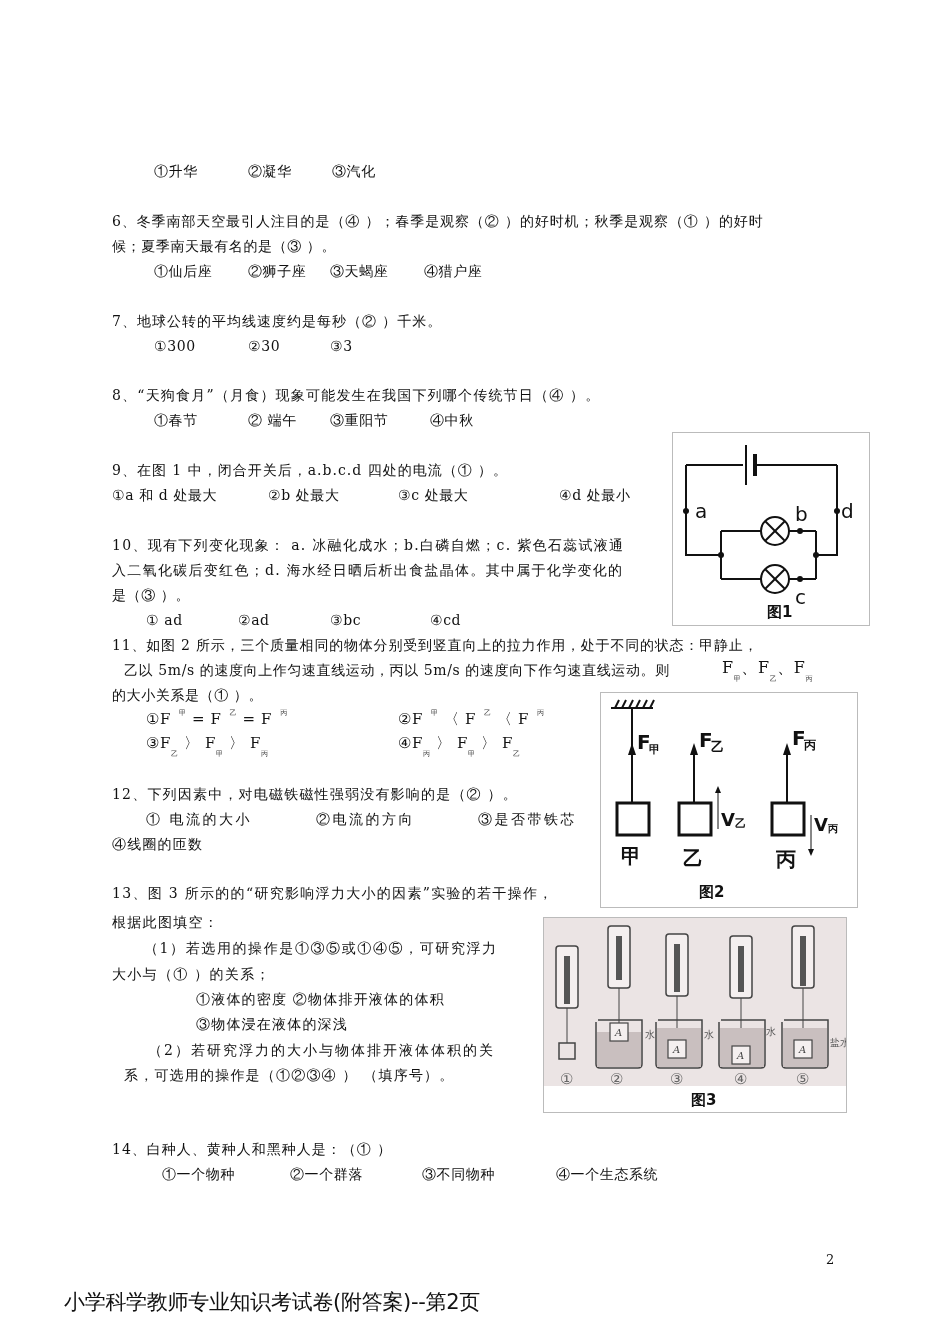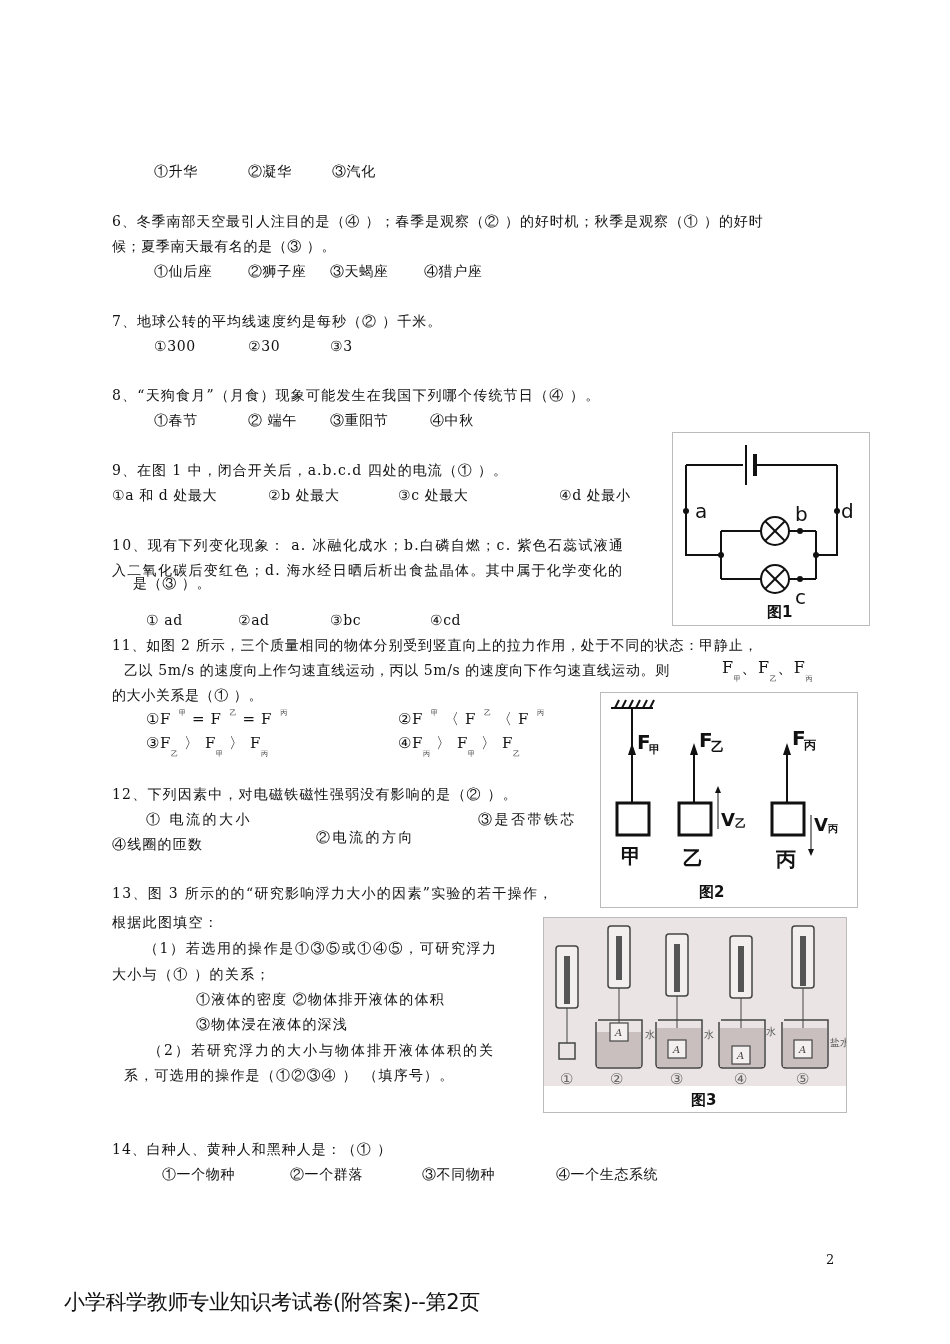--- a/index.html
+++ b/index.html
@@ -85,21 +85,21 @@
       <text x="122" y="88">b</text>
       <text x="122" y="171">c</text>
       <text x="168" y="85">d</text>
     </g>
   </svg>
   <div class="caption" style="position:absolute;left:82px;top:170px;">图1</div>
 </div>
 
 <div class="t" style="left:112px;top:536px;letter-spacing:1.3px;">10、现有下列变化现象： a. 冰融化成水；b.白磷自燃；c. 紫色石蕊试液通</div>
 <div class="t" style="left:112px;top:561px;letter-spacing:1.3px;">入二氧化碳后变红色；d. 海水经日晒后析出食盐晶体。其中属于化学变化的</div>
-<div class="t" style="left:112px;top:574px;margin-left:21px;">是（③ ）。</div>
+<div class="t" style="left:112px;top:586px;">是（③ ）。</div>
 <div class="t" style="left:146px;top:611px;">① ad</div>
 <div class="t" style="left:238px;top:611px;">②ad</div>
 <div class="t" style="left:330px;top:611px;">③bc</div>
 <div class="t" style="left:430px;top:611px;">④cd</div>
 
 <div class="t" style="left:112px;top:636px;letter-spacing:0.8px;">11、如图 2 所示，三个质量相同的物体分别受到竖直向上的拉力作用，处于不同的状态：甲静止，</div>
 <div class="t" style="left:112px;top:661px;letter-spacing:0.6px;margin-left:12px;">乙以 5m/s 的速度向上作匀速直线运动，丙以 5m/s 的速度向下作匀速直线运动。则</div>
 <div class="t" style="left:722px;top:659px;font-size:16px;">
   <span>F</span><span class="sub lo">甲</span><span>、</span><span>F</span><span class="sub lo">乙</span><span>、</span><span>F</span><span class="sub lo">丙</span>
 </div>
@@ -162,21 +162,21 @@
       <text x="20" y="170" font-size="20">甲</text>
       <text x="82" y="172" font-size="20">乙</text>
       <text x="175" y="173" font-size="20">丙</text>
     </g>
   </svg>
   <div class="caption" style="position:absolute;left:86px;top:190px;">图2</div>
 </div>
 
 <div class="t" style="left:112px;top:785px;letter-spacing:1.2px;">12、下列因素中，对电磁铁磁性强弱没有影响的是（② ）。</div>
 <div class="t" style="left:146px;top:810px;letter-spacing:2.5px;">①  电流的大小</div>
-<div class="t" style="left:316px;top:810px;letter-spacing:2.5px;margin-top:18px;">②电流的方向</div>
+<div class="t" style="left:316px;top:810px;letter-spacing:2.5px;">②电流的方向</div>
 <div class="t" style="left:478px;top:810px;letter-spacing:2.5px;">③是否带铁芯</div>
 <div class="t" style="left:112px;top:835px;letter-spacing:1.2px;">④线圈的匝数</div>
 
 <div class="t" style="left:112px;top:884px;letter-spacing:1.3px;">13、图 3 所示的的“研究影响浮力大小的因素”实验的若干操作，</div>
 <div class="t" style="left:112px;top:913px;letter-spacing:1.3px;">根据此图填空：</div>
 <div class="t" style="left:144px;top:939px;letter-spacing:1.6px;">（1）若选用的操作是①③⑤或①④⑤，可研究浮力</div>
 <div class="t" style="left:112px;top:965px;letter-spacing:1.3px;">大小与（① ）的关系；</div>
 <div class="t" style="left:196px;top:990px;letter-spacing:1.2px;">①液体的密度   ②物体排开液体的体积</div>
 <div class="t" style="left:196px;top:1015px;letter-spacing:1.2px;">③物体浸在液体的深浅</div>
 <div class="t" style="left:148px;top:1041px;letter-spacing:2px;">（2）若研究浮力的大小与物体排开液体体积的关</div>

